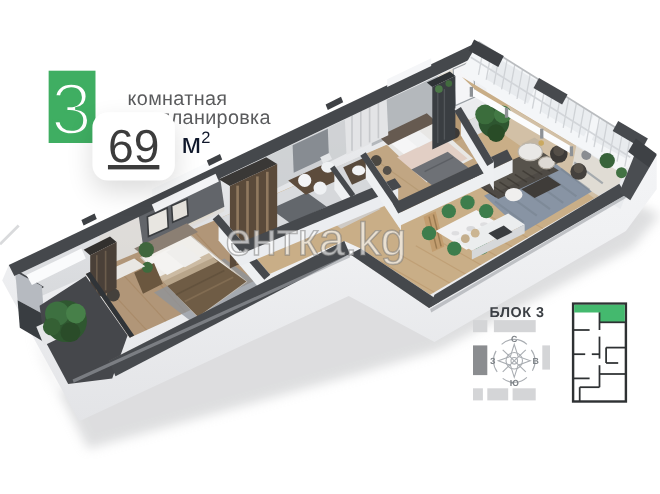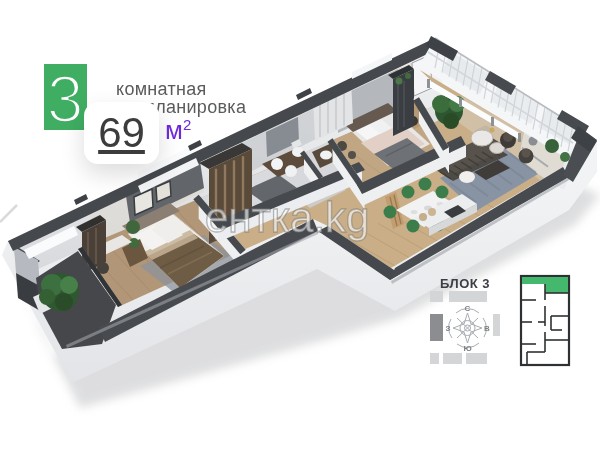--- a/index.html
+++ b/index.html
@@ -423,15 +423,15 @@
     <rect width="43" height="66" fill="#3fae62"></rect>
     <text x="21" y="58" font-size="66" font-family="Liberation Sans, sans-serif" text-anchor="middle" fill="#ffffff" stroke="#3fae62" stroke-width="2.6">3</text>
   </svg>
 
 <div class="abs" style="left:99px;top:79px;font-size:18px;color:#5a5b5d;letter-spacing:0.3px;margin-left:17px;">комнатная</div>
 
 <div class="abs" style="left:99px;top:97px;font-size:18px;color:#5a5b5d;letter-spacing:0.3px;">евро планировка</div>
 
 <div class="abs" style="left:84px;top:102px;width:75px;height:62px;background:#ffffff;border-radius:14px;box-shadow:0 10px 24px rgba(0,0,0,0.14);text-align:center;line-height:62px;font-size:42px;color:#3c3c3c;text-decoration:underline;">69</div>
 
-<div class="abs" style="left:165px;top:115px;font-size:26px;color:#6d28d9;">м<span style="font-size:15px;vertical-align:9px;">2</span></div>
-
-<div class="abs" style="left:440px;top:276px;width:60px;text-align:left;font-size:13px;font-weight:bold;color:#3b3f44;letter-spacing:0.5px;">БЛОК 3</div>
+<div class="abs" style="left:165px;top:115px;font-size:26px;color:#0f172a;">м<span style="font-size:15px;vertical-align:9px;">2</span></div>
+
+<div class="abs" style="left:440px;top:276px;width:60px;text-align:center;font-size:13px;font-weight:bold;color:#3b3f44;letter-spacing:0.5px;">БЛОК 3</div>
 
 </body></html>

